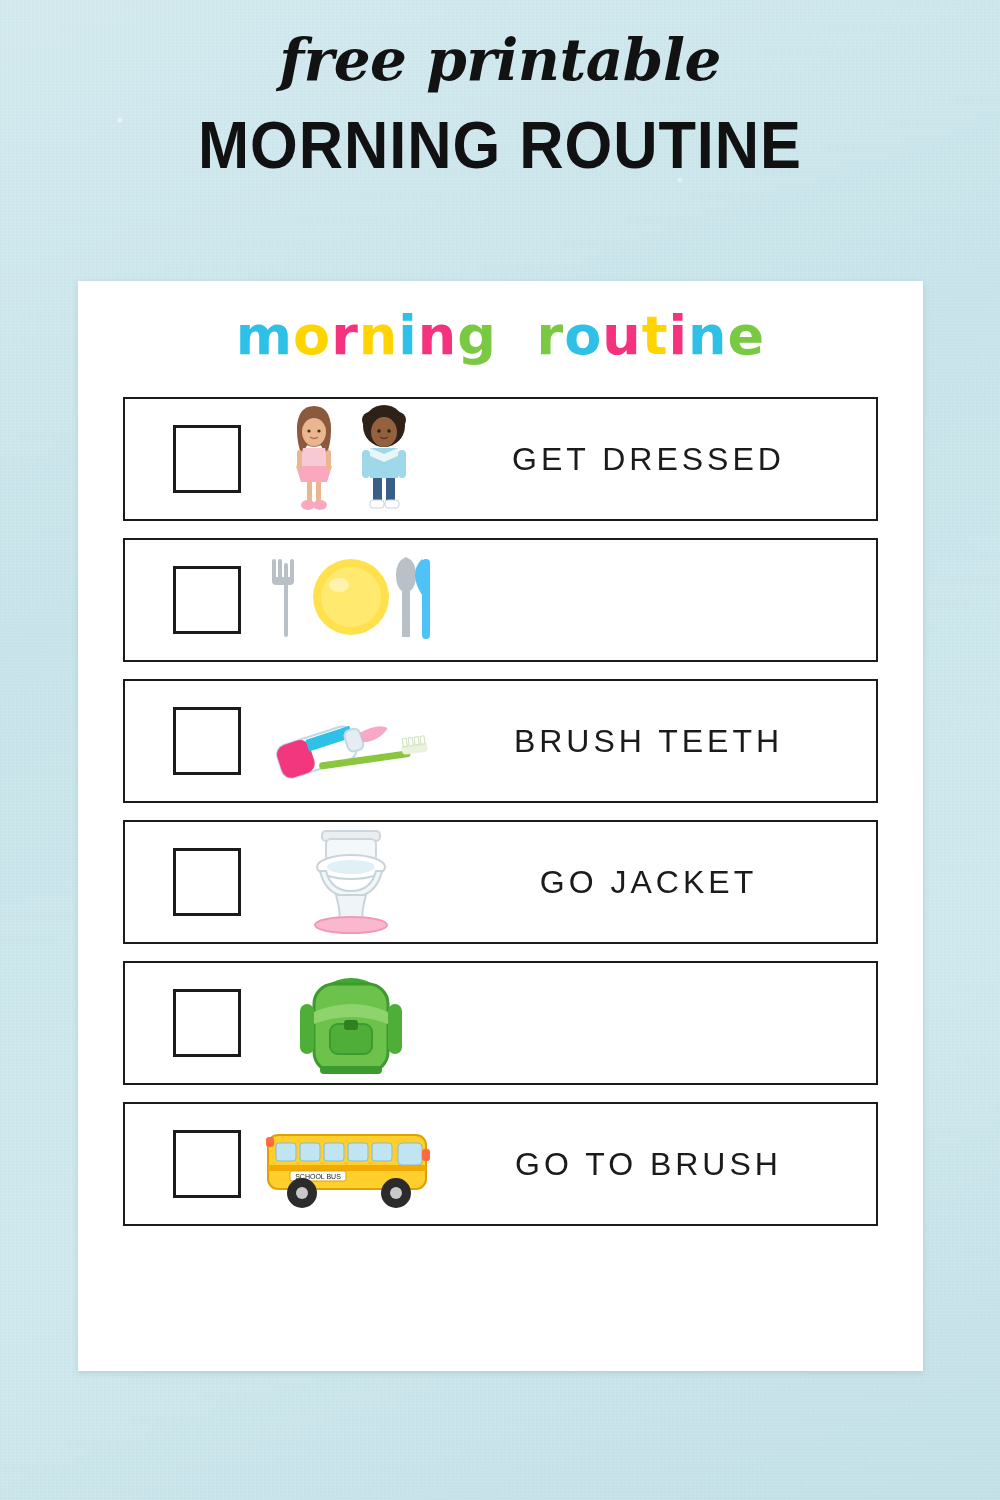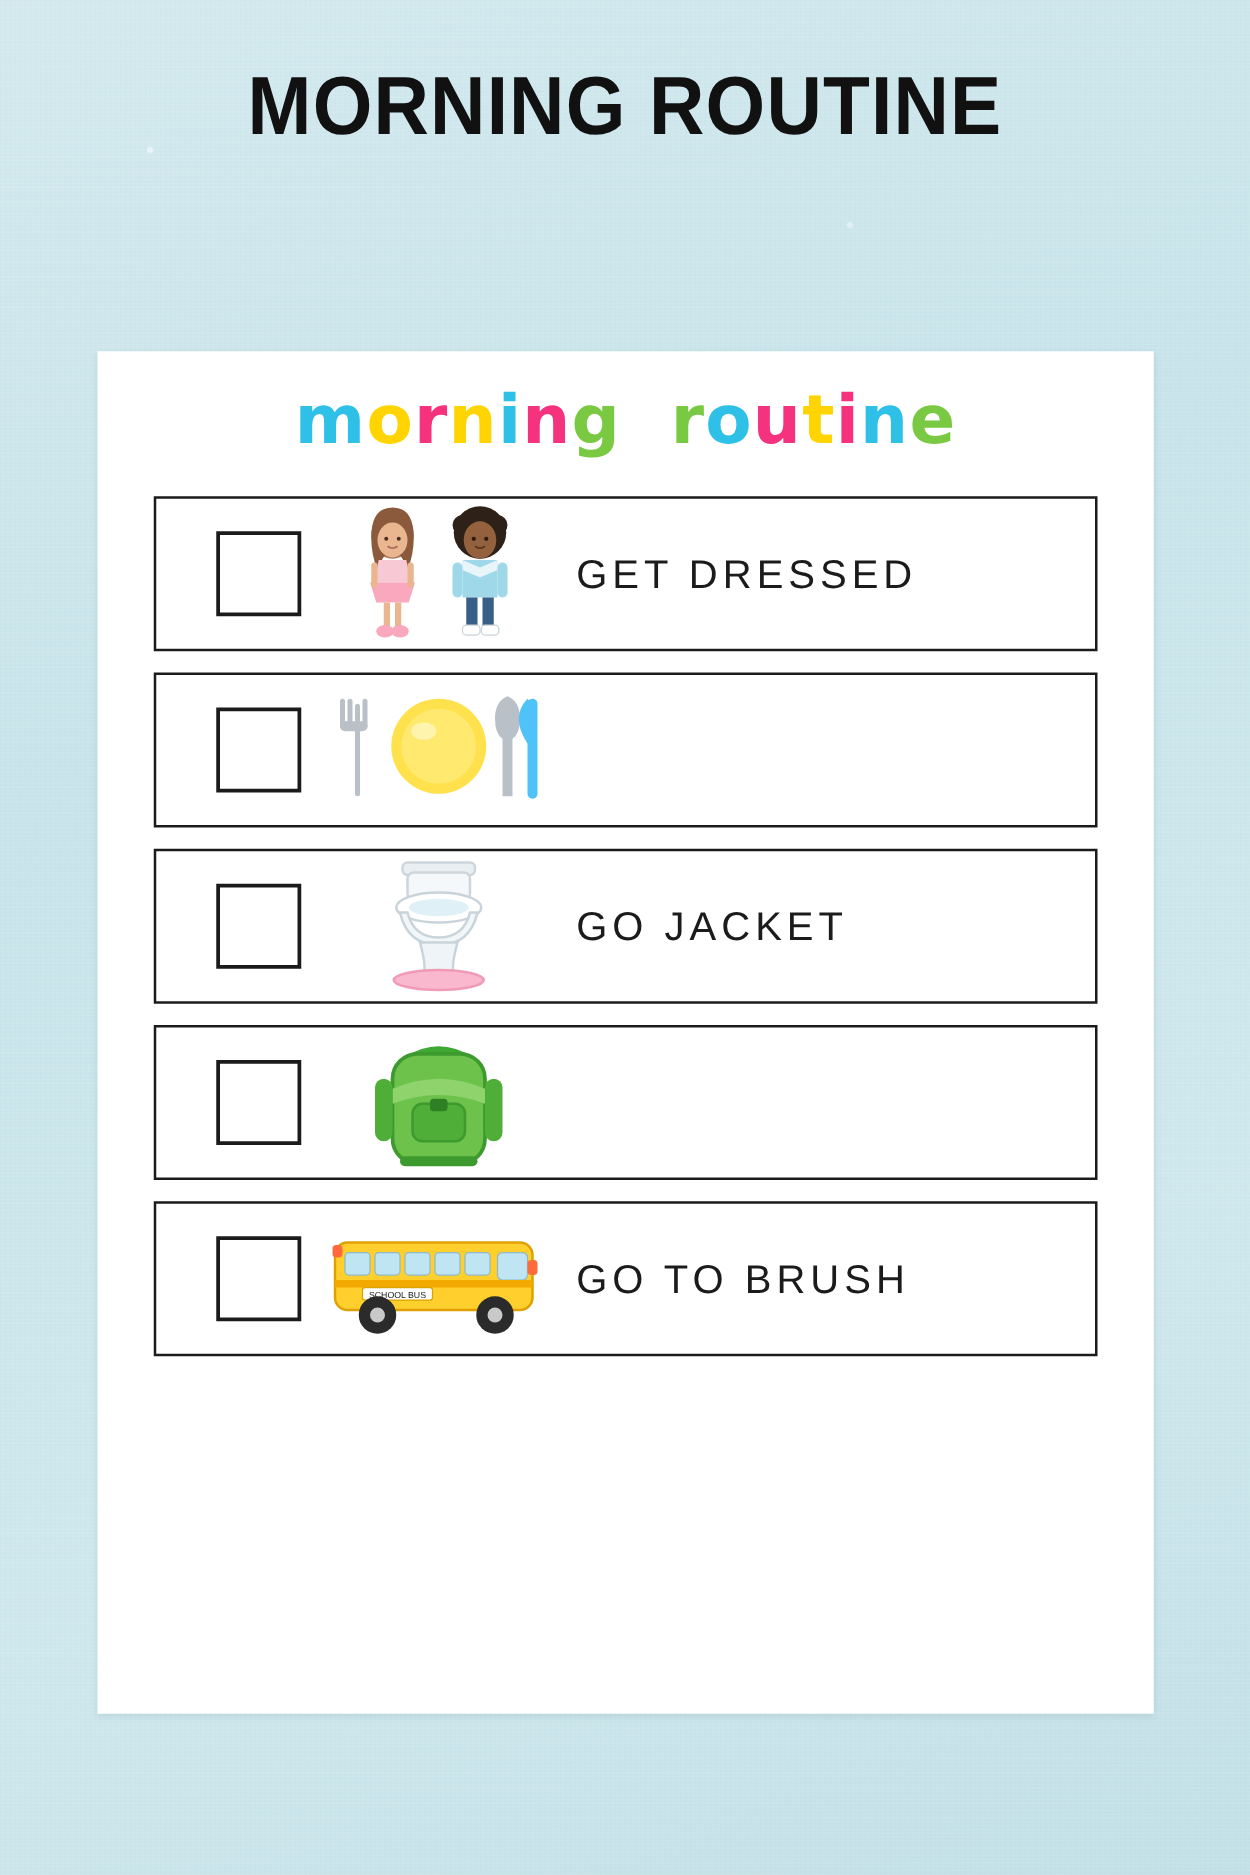--- a/index.html
+++ b/index.html
@@ -119,37 +119,38 @@
   .icon-cell {
     width: 220px;
     flex: none;
     display: flex;
     align-items: center;
     justify-content: center;
     height: 112px;
   }
   .label {
     flex: 1;
-    text-align: left;
+    text-align: center;
     font-family: "Liberation Sans", sans-serif;
     font-size: 32px;
     letter-spacing: 4px;
     color: #1b1b1b;
     padding-right: 40px;
     white-space: nowrap;
   }
   svg { display: block; }
 </style>
 </head>
 <body>
 
 <div id="page"></div>
 <div id="grain"></div>
 
 <div class="headline-wrap">
+  <div class="headline-script">free printable</div>
   <div class="headline-main">MORNING ROUTINE</div>
 </div>
 
 <div class="sheet">
 
   <div class="sheet-title" id="sheet-title"><span style="color: rgb(47, 192, 232);">m</span><span style="color: rgb(255, 212, 0);">o</span><span style="color: rgb(245, 50, 126);">r</span><span style="color: rgb(255, 212, 0);">n</span><span style="color: rgb(47, 192, 232);">i</span><span style="color: rgb(245, 50, 126);">n</span><span style="color: rgb(122, 201, 67);">g</span><span style="color: rgb(255, 255, 255);">&nbsp;&nbsp;</span><span style="color: rgb(122, 201, 67);">r</span><span style="color: rgb(47, 192, 232);">o</span><span style="color: rgb(245, 50, 126);">u</span><span style="color: rgb(255, 212, 0);">t</span><span style="color: rgb(245, 50, 126);">i</span><span style="color: rgb(47, 192, 232);">n</span><span style="color: rgb(122, 201, 67);">e</span></div>
 
   <div class="rows" id="rows">
       <div class="row">
         <div class="checkbox"></div>
@@ -215,20 +216,45 @@
           <rect x="166" y="14" width="8" height="80" rx="4"></rect>
           <path d="M166 14 q14 14 0 36 q-14 -22 0 -36z"></path>
         </g>
       </svg>
         </div>
       </div>
       <div class="row">
         <div class="checkbox"></div>
         <div class="icon-cell">
       <svg width="190" height="110" viewBox="0 0 190 110">
+        <g transform="rotate(-18 95 55)">
+          <rect x="20" y="38" width="78" height="34" rx="10" fill="#ffffff" stroke="#bfd7e6" stroke-width="2"></rect>
+          <rect x="20" y="38" width="34" height="34" rx="10" fill="#f3377f"></rect>
+          <rect x="52" y="40" width="46" height="12" fill="#2fc0e8"></rect>
+          <rect x="90" y="44" width="16" height="22" rx="6" fill="#e6edf2" stroke="#bfd7e6" stroke-width="2"></rect>
+          <path d="M106 50 q20 -4 28 4 q-12 10 -28 6z" fill="#f7a8c6"></path>
+        </g>
+        <g transform="rotate(-8 95 55)">
+          <rect x="60" y="72" width="92" height="7" rx="3.5" fill="#8cc63f"></rect>
+          <rect x="144" y="66" width="26" height="10" rx="4" fill="#e8f2dc"></rect>
+          <g fill="#ffffff" stroke="#cfe0bb">
+            <rect x="146" y="60" width="4" height="8"></rect>
+            <rect x="152" y="60" width="4" height="8"></rect>
+            <rect x="158" y="60" width="4" height="8"></rect>
+            <rect x="164" y="60" width="4" height="8"></rect>
+          </g>
+        </g>
+      </svg>
+        </div>
+        <div class="label">BRUSH TEETH</div>
+      </div>
+      <div class="row">
+        <div class="checkbox"></div>
+        <div class="icon-cell">
+      <svg width="190" height="110" viewBox="0 0 190 110">
         <rect x="66" y="4" width="58" height="10" rx="4" fill="#e9eef1" stroke="#cdd6dc" stroke-width="2"></rect>
         <rect x="70" y="12" width="50" height="22" rx="5" fill="#f4f8fa" stroke="#cdd6dc" stroke-width="2"></rect>
         <ellipse cx="95" cy="40" rx="34" ry="12" fill="#ffffff" stroke="#c9d4da" stroke-width="2"></ellipse>
         <ellipse cx="95" cy="40" rx="24" ry="7" fill="#dff0f6"></ellipse>
         <path d="M64 44 q6 26 31 26 q25 0 31 -26 l-6 0 q-5 20 -25 20 q-20 0 -25 -20z" fill="#f1f6f8" stroke="#c9d4da" stroke-width="2"></path>
         <path d="M80 68 q6 22 2 26 h26 q-4 -4 2 -26z" fill="#eef4f7" stroke="#c9d4da" stroke-width="2"></path>
         <ellipse cx="95" cy="98" rx="36" ry="8" fill="#f9b8cd" stroke="#f09ab7" stroke-width="2"></ellipse>
       </svg>
         </div>
         <div class="label">GO JACKET</div>

